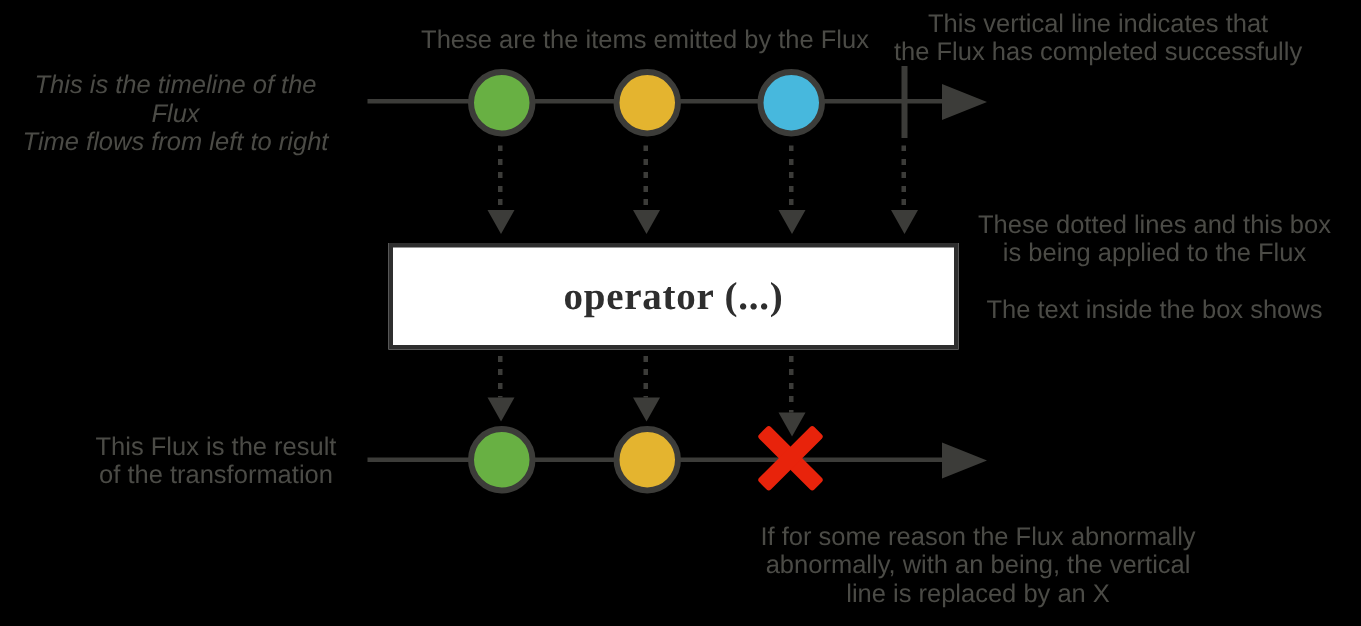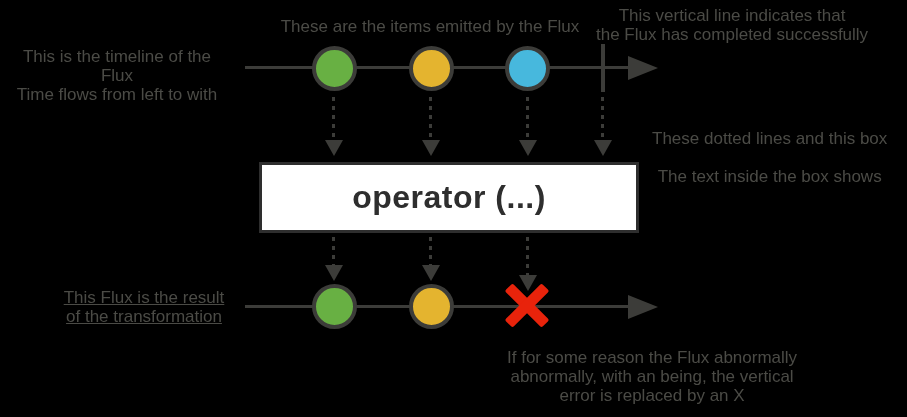--- a/index.html
+++ b/index.html
@@ -42,66 +42,68 @@
     border-top:16px solid var(--stroke, #3c3c39);
   }
   
   .op-box {
     position:absolute; left:259px; top:162px; width:380px; height:71px;
     box-sizing:border-box; background:var(--box-fill, #fff);
     border:3px solid var(--box-border, #2e2e2e);
     display:flex; align-items:center; justify-content:center;
   }
   .op-label {
-    font-weight:bold; font-size:32px; color:var(--box-border, #2e2e2e);
+    font-weight:bold; font-size:26px; color:var(--box-border, #2e2e2e);
     letter-spacing:0.5px;
+    font-family:Liberation Serif, serif;
   }
   
   .error-x { position:absolute; left:501px; top:280px; width:52px; height:52px; }
   .error-x .bar {
     position:absolute; top:20px; left:0; width:52px; height:11px;
     background:var(--error-red, #e8230b); border-radius:2px;
   }
   .error-x .bar.a { transform:rotate(45deg); }
   .error-x .bar.b { transform:rotate(-45deg); }
 </style>
 </head>
 <body>
 
 <div class="stage">
 
-  <div class="note center" style="left:5px; top:47px; width:224px;">
+  <div class="note center" style="left:5px; top:47px; width:224px;font-style:italic;">
     <div>This is the timeline of the Flux</div>
-    <div>Time flows from left to with</div>
+    <div>Time flows from left to right</div>
   </div>
 
   <div class="note center" style="left:250px; top:17px; width:360px;">
     <div>These are the items emitted by the Flux</div>
   </div>
 
   <div class="note" style="left:596px; top:6px;">
     <div>This vertical line indicates that</div>
     <div>the Flux has completed successfully</div>
   </div>
 
-  <div class="note" style="left:652px; top:129px;">
+  <div class="note" style="left:652px; top:140px;">
     <div>These dotted lines and this box</div>
+    <div>is being applied to the Flux</div>
     <div class="gap"></div>
     <div>The text inside the box shows</div>
   </div>
 
-  <div class="note center" style="left:20px; top:288px; width:248px;text-decoration:underline;">
+  <div class="note center" style="left:20px; top:288px; width:248px;">
     <div>This Flux is the result</div>
     <div>of the transformation</div>
   </div>
 
   <div class="note" style="left:507px; top:348px;">
     <div>If for some reason the Flux abnormally</div>
     <div>abnormally, with an being, the vertical</div>
-    <div>error is replaced by an X</div>
+    <div>line is replaced by an X</div>
   </div>
 
   <div>
     <div class="tl-line" style="left:245px; top:66px; width:383px;"></div>
     <div class="tl-arrow" style="left:628px; top:56px;"></div>
     <div class="complete-line" style="left:601px; top:44px; height:48px;"></div>
     <div class="marble fill-green" style="left:312px; top:46px;"></div>
     <div class="marble fill-yellow" style="left:409px; top:46px;"></div>
     <div class="marble fill-blue" style="left:505px; top:46px;"></div>
   </div>

